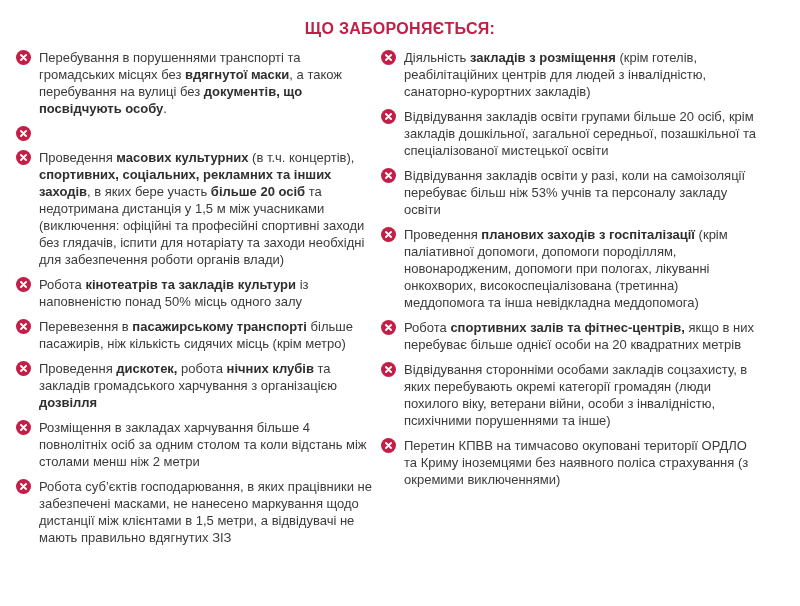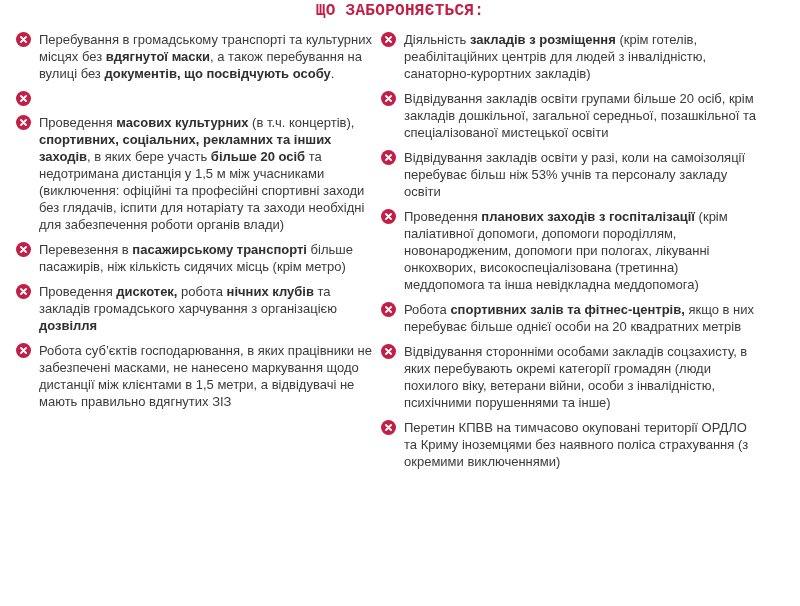--- a/index.html
+++ b/index.html
@@ -13,27 +13,26 @@
   }
   body{
     width:800px;
     height:606px;
     overflow:hidden;
     font-family:"Liberation Sans","DejaVu Sans",sans-serif;
     color:var(--text);
   }
   .title{
     margin:0;
-    padding-top:2px;
+    padding-top:20px;
     text-align:center;
     font-size:16px;
     font-weight:700;
     letter-spacing:0.3px;
     color:var(--accent);
-    font-family:Liberation Mono, monospace;
   }
   .columns{
     display:flex;
     align-items:flex-start;
     padding:11px 6px 0 16px;
     gap:6px;
   }
   .col{
     display:flex;
     flex-direction:column;
@@ -71,21 +70,21 @@
 <h1 class="title">ЩО ЗАБОРОНЯЄТЬСЯ:</h1>
 
 <div class="columns">
   <div class="col col-left" id="col-left">
       <div class="item">
         <span class="x-icon">
           <svg viewBox="0 0 10 10" width="9" height="9" aria-hidden="true">
             <path d="M2.2 2.2 L7.8 7.8 M7.8 2.2 L2.2 7.8" stroke="#ffffff" stroke-width="2.1" stroke-linecap="round" fill="none"></path>
           </svg>
         </span>
-        <span class="item-text"><span>Перебування в громадському транспорті та культурних місцях без </span><b>вдягнутої маски</b><span>, а також перебування на вулиці без </span><b>документів, що посвідчують особу</b><span>.</span></span>
+        <span class="item-text"><span>Перебування в порушеннями транспорті та громадських місцях без </span><b>вдягнутої маски</b><span>, а також перебування на вулиці без </span><b>документів, що посвідчують особу</b><span>.</span></span>
       </div>
       <div class="item">
         <span class="x-icon">
           <svg viewBox="0 0 10 10" width="9" height="9" aria-hidden="true">
             <path d="M2.2 2.2 L7.8 7.8 M7.8 2.2 L2.2 7.8" stroke="#ffffff" stroke-width="2.1" stroke-linecap="round" fill="none"></path>
           </svg>
         </span>
       </div>
       <div class="item">
         <span class="x-icon">
@@ -94,29 +93,45 @@
           </svg>
         </span>
         <span class="item-text"><span>Проведення </span><b>масових культурних</b><span> (в т.ч. концертів), </span><b>спортивних, соціальних, рекламних та інших заходів</b><span>, в яких бере участь </span><b>більше 20 осіб</b><span> та недотримана дистанція у 1,5 м між учасниками (виключення: офіційні та професійні спортивні заходи без глядачів, іспити для нотаріату та заходи необхідні для забезпечення роботи органів влади)</span></span>
       </div>
       <div class="item">
         <span class="x-icon">
           <svg viewBox="0 0 10 10" width="9" height="9" aria-hidden="true">
             <path d="M2.2 2.2 L7.8 7.8 M7.8 2.2 L2.2 7.8" stroke="#ffffff" stroke-width="2.1" stroke-linecap="round" fill="none"></path>
           </svg>
         </span>
+        <span class="item-text"><span>Робота </span><b>кінотеатрів та закладів культури</b><span> із наповненістю понад 50% місць одного залу</span></span>
+      </div>
+      <div class="item">
+        <span class="x-icon">
+          <svg viewBox="0 0 10 10" width="9" height="9" aria-hidden="true">
+            <path d="M2.2 2.2 L7.8 7.8 M7.8 2.2 L2.2 7.8" stroke="#ffffff" stroke-width="2.1" stroke-linecap="round" fill="none"></path>
+          </svg>
+        </span>
         <span class="item-text"><span>Перевезення в </span><b>пасажирському транспорті</b><span> більше пасажирів, ніж кількість сидячих місць (крім метро)</span></span>
       </div>
       <div class="item">
         <span class="x-icon">
           <svg viewBox="0 0 10 10" width="9" height="9" aria-hidden="true">
             <path d="M2.2 2.2 L7.8 7.8 M7.8 2.2 L2.2 7.8" stroke="#ffffff" stroke-width="2.1" stroke-linecap="round" fill="none"></path>
           </svg>
         </span>
         <span class="item-text"><span>Проведення </span><b>дискотек,</b><span> робота </span><b>нічних клубів</b><span> та закладів громадського харчування з організацією </span><b>дозвілля</b></span>
+      </div>
+      <div class="item">
+        <span class="x-icon">
+          <svg viewBox="0 0 10 10" width="9" height="9" aria-hidden="true">
+            <path d="M2.2 2.2 L7.8 7.8 M7.8 2.2 L2.2 7.8" stroke="#ffffff" stroke-width="2.1" stroke-linecap="round" fill="none"></path>
+          </svg>
+        </span>
+        <span class="item-text"><span>Розміщення в закладах харчування більше 4 повнолітніх осіб за одним столом та коли відстань між столами менш ніж 2 метри</span></span>
       </div>
       <div class="item">
         <span class="x-icon">
           <svg viewBox="0 0 10 10" width="9" height="9" aria-hidden="true">
             <path d="M2.2 2.2 L7.8 7.8 M7.8 2.2 L2.2 7.8" stroke="#ffffff" stroke-width="2.1" stroke-linecap="round" fill="none"></path>
           </svg>
         </span>
         <span class="item-text"><span>Робота суб’єктів господарювання, в яких працівники не забезпечені масками, не нанесено маркування щодо дистанції між клієнтами в 1,5 метри, а відвідувачі не мають правильно вдягнутих ЗІЗ</span></span>
       </div>
     </div>

